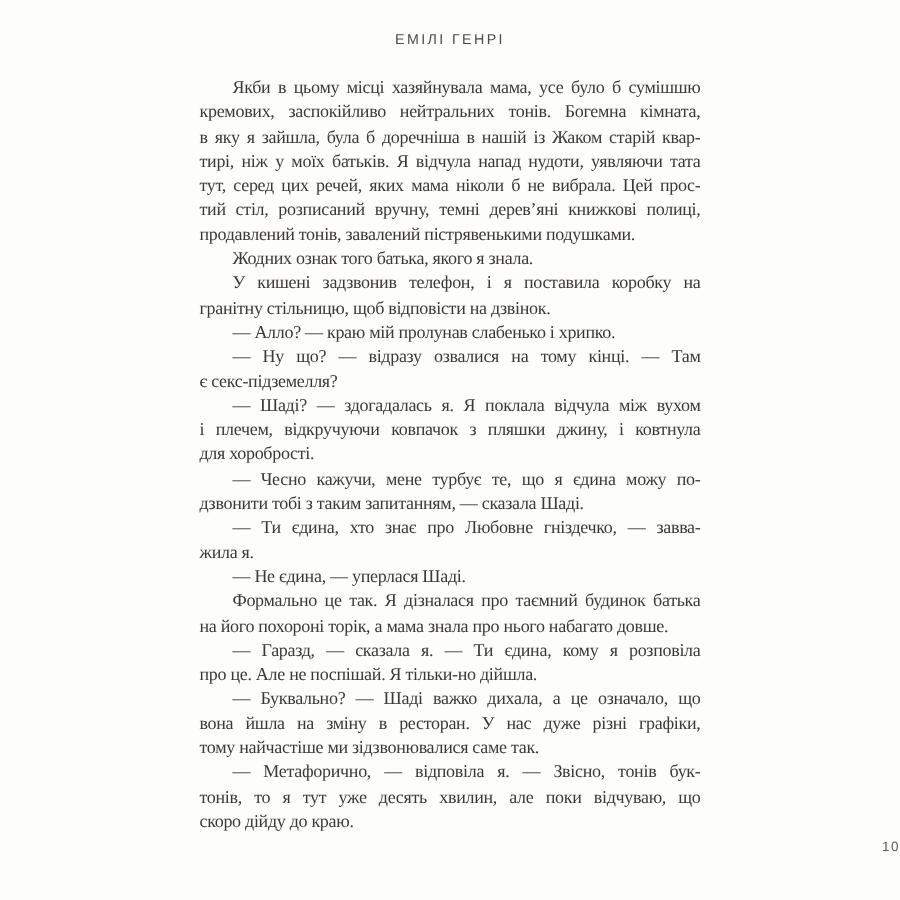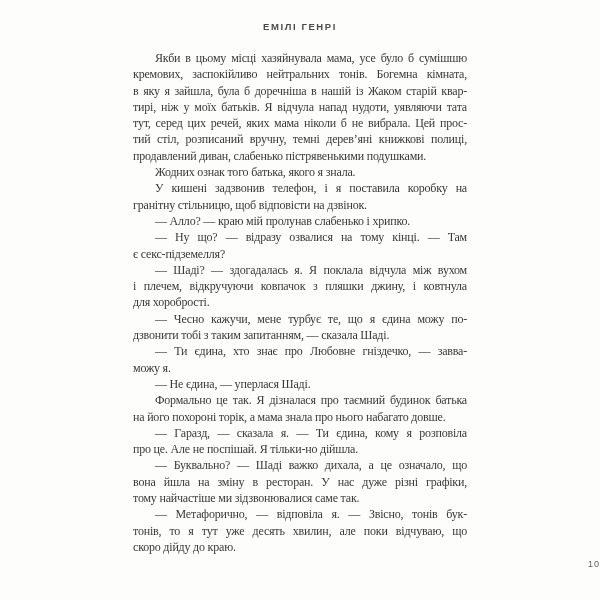--- a/index.html
+++ b/index.html
@@ -16,21 +16,21 @@
     font-family: "Liberation Serif", "DejaVu Serif", serif;
   }
   .running-header {
     position: absolute;
     top: 21px;
     left: 0;
     right: 0;
     text-align: center;
     font-family: "Liberation Sans", "DejaVu Sans", sans-serif;
     font-size: 9.5px;
-    font-weight: 700;
+    font-weight: 400;
     letter-spacing: 1.6px;
     color: #4b4b4b;
   }
   .text-block {
     position: absolute;
     top: 50px;
     left: 133px;
     width: 334px;
     font-size: 12px;
     line-height: 16.3px;
@@ -66,34 +66,34 @@
 <div class="book-page">
   <div class="running-header">ЕМІЛІ ГЕНРІ</div>
 
   <div class="text-block">
       <div class="line first">Якби в цьому місці хазяйнувала мама, усе було б сумішшю</div>
       <div class="line">кремових, заспокійливо нейтральних тонів. Богемна кімната,</div>
       <div class="line">в яку я зайшла, була б доречніша в нашій із Жаком старій квар-</div>
       <div class="line">тирі, ніж у моїх батьків. Я відчула напад нудоти, уявляючи тата</div>
       <div class="line">тут, серед цих речей, яких мама ніколи б не вибрала. Цей прос-</div>
       <div class="line">тий стіл, розписаний вручну, темні дерев’яні книжкові полиці,</div>
-      <div class="line last">продавлений диван, слабенько пістрявенькими подушками.</div>
+      <div class="line last">продавлений тонів, завалений пістрявенькими подушками.</div>
       <div class="line first last">Жодних ознак того батька, якого я знала.</div>
       <div class="line first">У кишені задзвонив телефон, і я поставила коробку на</div>
       <div class="line last">гранітну стільницю, щоб відповісти на дзвінок.</div>
       <div class="line first last">— Алло? — краю мій пролунав слабенько і хрипко.</div>
       <div class="line first">— Ну що? — відразу озвалися на тому кінці. — Там</div>
       <div class="line last">є секс-підземелля?</div>
       <div class="line first">— Шаді? — здогадалась я. Я поклала відчула між вухом</div>
       <div class="line">і плечем, відкручуючи ковпачок з пляшки джину, і ковтнула</div>
       <div class="line last">для хоробрості.</div>
       <div class="line first">— Чесно кажучи, мене турбує те, що я єдина можу по-</div>
       <div class="line last">дзвонити тобі з таким запитанням, — сказала Шаді.</div>
       <div class="line first">— Ти єдина, хто знає про Любовне гніздечко, — завва-</div>
-      <div class="line last">можу я.</div>
+      <div class="line last">жила я.</div>
       <div class="line first last">— Не єдина, — уперлася Шаді.</div>
       <div class="line first">Формально це так. Я дізналася про таємний будинок батька</div>
       <div class="line last">на його похороні торік, а мама знала про нього набагато довше.</div>
       <div class="line first">— Гаразд, — сказала я. — Ти єдина, кому я розповіла</div>
       <div class="line last">про це. Але не поспішай. Я тільки-но дійшла.</div>
       <div class="line first">— Буквально? — Шаді важко дихала, а це означало, що</div>
       <div class="line">вона йшла на зміну в ресторан. У нас дуже різні графіки,</div>
       <div class="line last">тому найчастіше ми зідзвонювалися саме так.</div>
       <div class="line first">— Метафорично, — відповіла я. — Звісно, тонів бук-</div>
       <div class="line">тонів, то я тут уже десять хвилин, але поки відчуваю, що</div>

